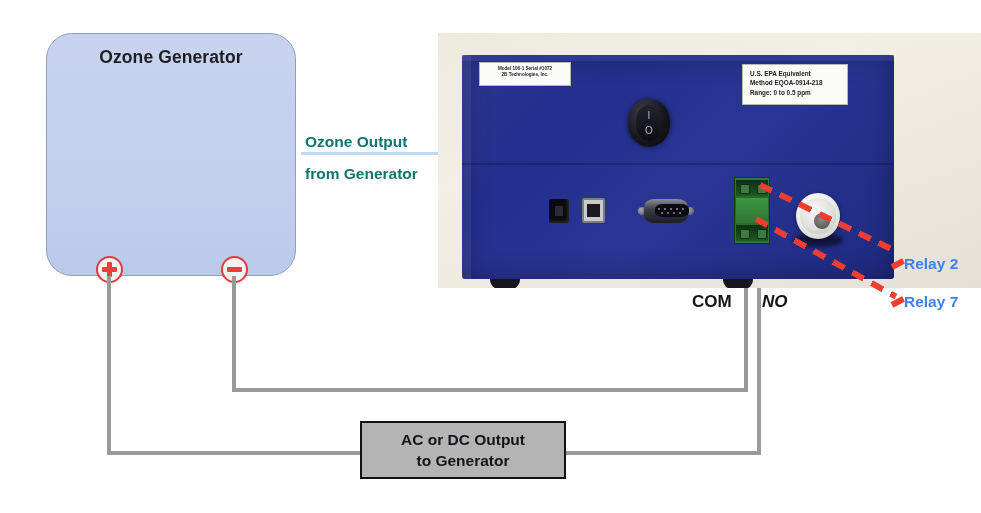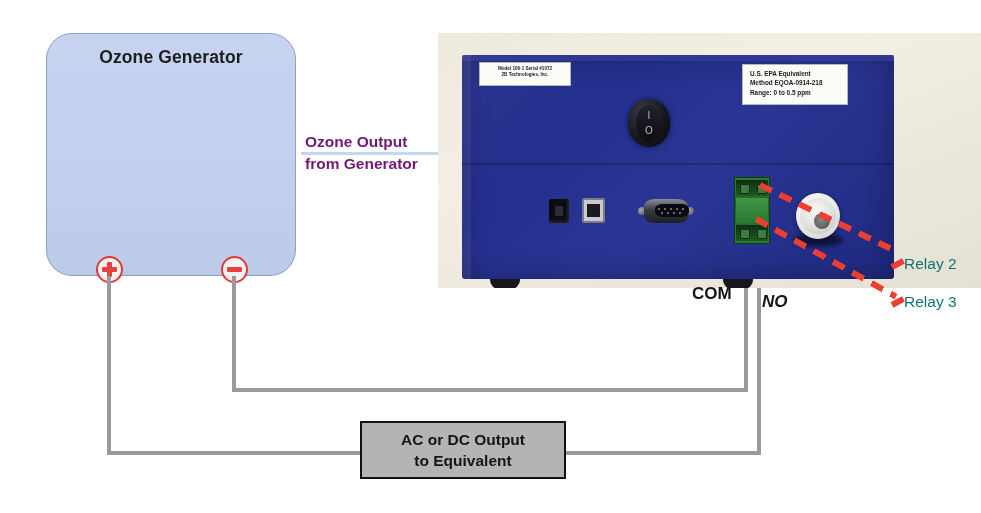--- a/index.html
+++ b/index.html
@@ -96,25 +96,25 @@
     border-left: 9px solid transparent;
     border-right: 9px solid transparent;
     border-top: 14px solid #bfd9f0;
   }
 
   .o3-label {
     position: absolute;
     left: 297px;
     font-size: 15.5px;
     font-weight: bold;
-    color: #701a75;
+    color: #0f766e;
     white-space: nowrap;
   }
   #o3-label-1 { top: 133px; }
-  #o3-label-2 { top: 155px; }
+  #o3-label-2 { top: 165px; }
 
   
   .photo {
     position: absolute;
     left: 430px;
     top: 33px;
     width: 551px;
     height: 255px;
     background: linear-gradient(160deg, #efeade 0%, #f3efe4 35%, #eae6dc 75%, #e4e0d6 100%);
     overflow: hidden;
@@ -350,41 +350,41 @@
     background: repeating-linear-gradient(
       to right,
       #ef3d31 0px, #ef3d31 13px,
       rgba(255,255,255,0) 13px, rgba(255,255,255,0) 22px
     );
     transform-origin: left center;
   }
   .relay-label {
     position: absolute;
     font-size: 15.5px;
-    font-weight: normal;
-    color: #0f766e;
+    font-weight: bold;
+    color: #3b82f6;
     white-space: nowrap;
   }
   #relay-2-label { left: 896px; top: 255px; }
   #relay-1-label { left: 896px; top: 293px; }
   .relay-tick {
     position: absolute;
     width: 13px; height: 6px;
     background: #ef3d31;
     transform-origin: left center;
   }
 
   
   .pin-label {
     position: absolute;
     font-size: 17px;
     font-weight: bold;
     color: #15151a;
   }
-  #label-com { left: 684px; top: 284px; }
+  #label-com { left: 684px; top: 292px; }
   #label-no  { left: 754px; top: 292px; font-style: italic; }
 
   
   .power-box {
     position: absolute;
     left: 352px; top: 421px;
     width: 206px; height: 58px;
     background: #b4b4b4;
     border: 2px solid #121212;
     box-sizing: border-box;
@@ -506,23 +506,23 @@
   </div>
 
   <div class="relay-dash" style="left:752px; top:182px; width:145px; transform: rotate(26deg);"></div>
 
   <div class="relay-dash" style="left:748px; top:216px; width:160px; transform: rotate(29deg);"></div>
 
   <div class="relay-tick" style="left:884px; top:264px; transform: rotate(-28deg);"></div>
   <div class="relay-tick" style="left:884px; top:302px; transform: rotate(-28deg);"></div>
 
   <div class="relay-label" id="relay-2-label">Relay 2</div>
-  <div class="relay-label" id="relay-1-label">Relay 3</div>
+  <div class="relay-label" id="relay-1-label">Relay 7</div>
 
   <div class="pin-label" id="label-com">COM</div>
   <div class="pin-label" id="label-no">NO</div>
 
   <div class="power-box">
     <div>AC or DC Output</div>
-    <div>to Equivalent</div>
+    <div>to Generator</div>
   </div>
 
 </div>
 
 </body></html>

